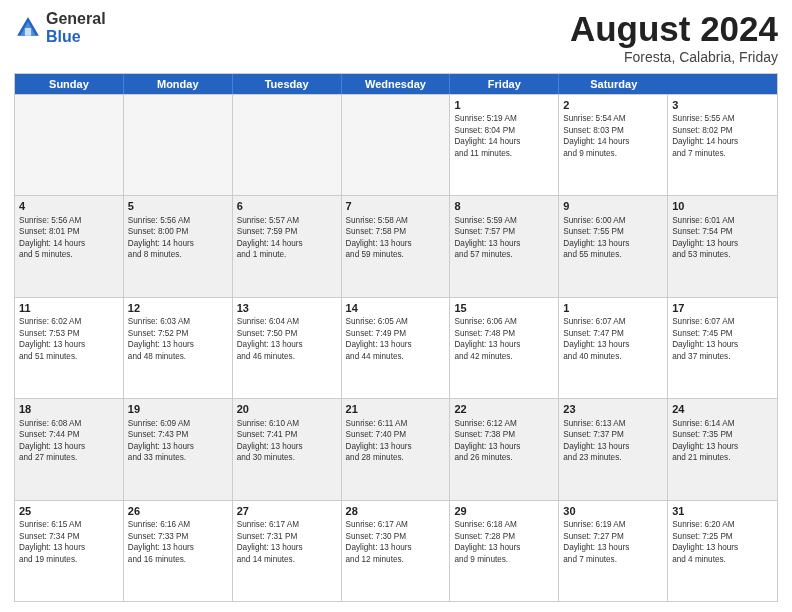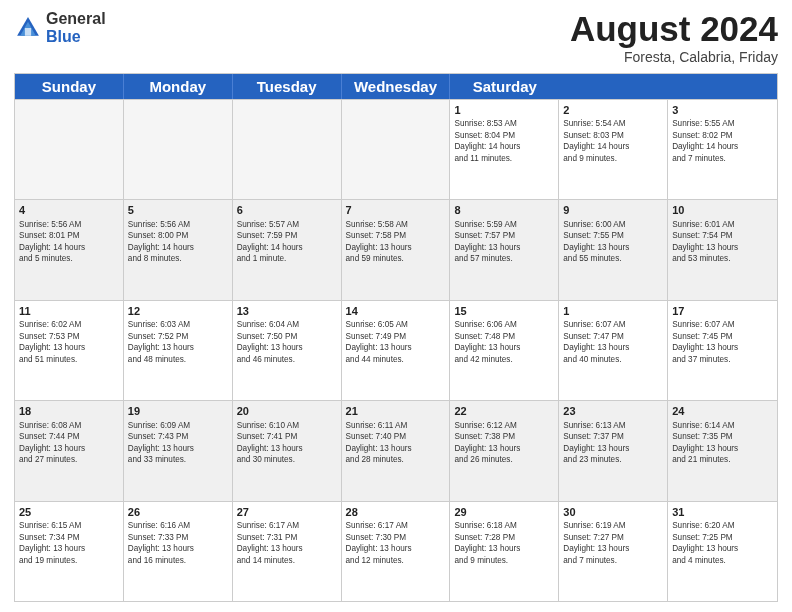--- a/index.html
+++ b/index.html
@@ -66,21 +66,21 @@
       flex-direction: column;
       border: 1px solid #ccc;
     }
     .cal-header-row {
       display: grid;
       grid-template-columns: repeat(7, 1fr);
       background: #2563c0;
     }
     .cal-header-cell {
       color: #fff;
-      font-size: 15px;
+      font-size: 11px;
       font-weight: bold;
       text-align: center;
       padding: 4px 2px;
       border-right: 1px solid #4a7fd4;
     }
     .cal-header-cell:last-child { border-right: none; }
     .cal-body {
       flex: 1;
       display: flex;
       flex-direction: column;
@@ -137,32 +137,33 @@
       <div class="subtitle">Foresta, Calabria, Friday</div>
     </div>
   </div>
 
   <div class="calendar">
     <div class="cal-header-row">
     <div class="cal-header-cell">Sunday</div>
         <div class="cal-header-cell">Monday</div>
         <div class="cal-header-cell">Tuesday</div>
         <div class="cal-header-cell">Wednesday</div>
+        <div class="cal-header-cell">Friday</div>
         <div class="cal-header-cell">Saturday</div>
       </div>
     <div class="cal-body">
     <div class="cal-row">
           <div class="cal-cell empty"></div>
           <div class="cal-cell empty"></div>
           <div class="cal-cell empty"></div>
           <div class="cal-cell empty"></div>
           <div class="cal-cell">
             <span class="day-num">1</span>
             <div class="cell-content">
-              <div>Sunrise: 8:53 AM</div>
+              <div>Sunrise: 5:19 AM</div>
               <div>Sunset: 8:04 PM</div>
               <div>Daylight: 14 hours</div>
               <div>and 11 minutes.</div>
             </div>
           </div>
           <div class="cal-cell">
             <span class="day-num">2</span>
             <div class="cell-content">
               <div>Sunrise: 5:54 AM</div>
               <div>Sunset: 8:03 PM</div>

